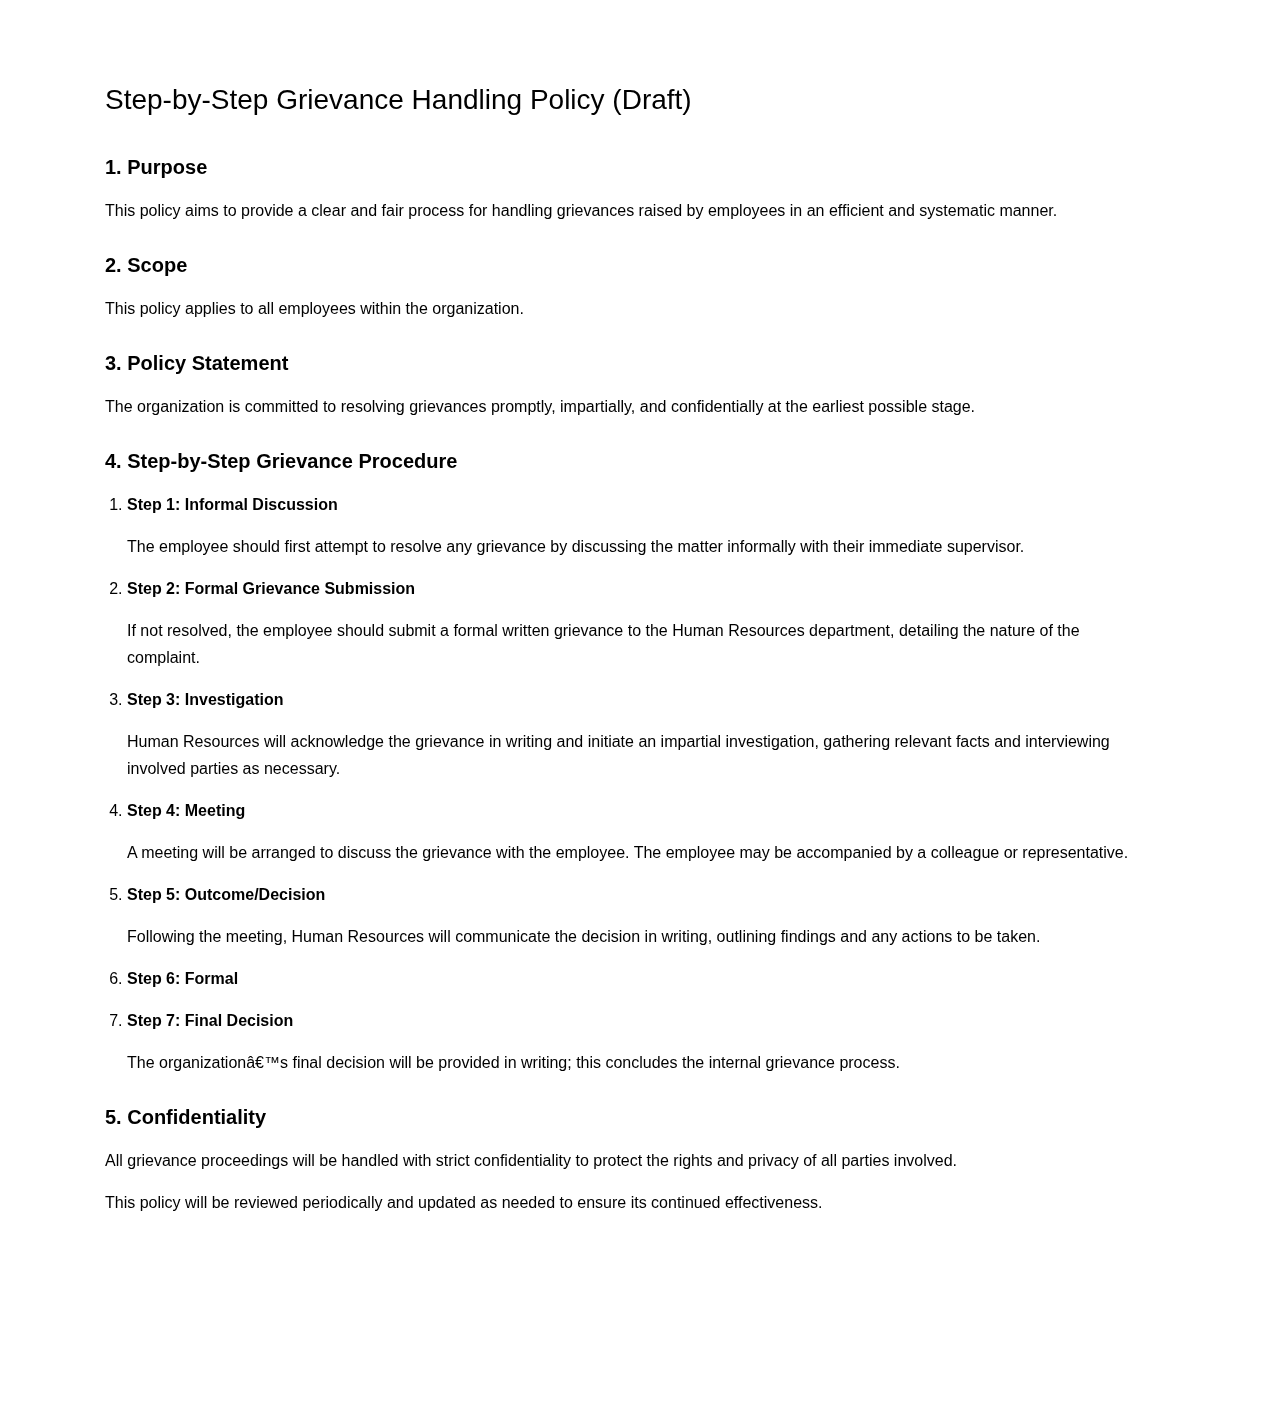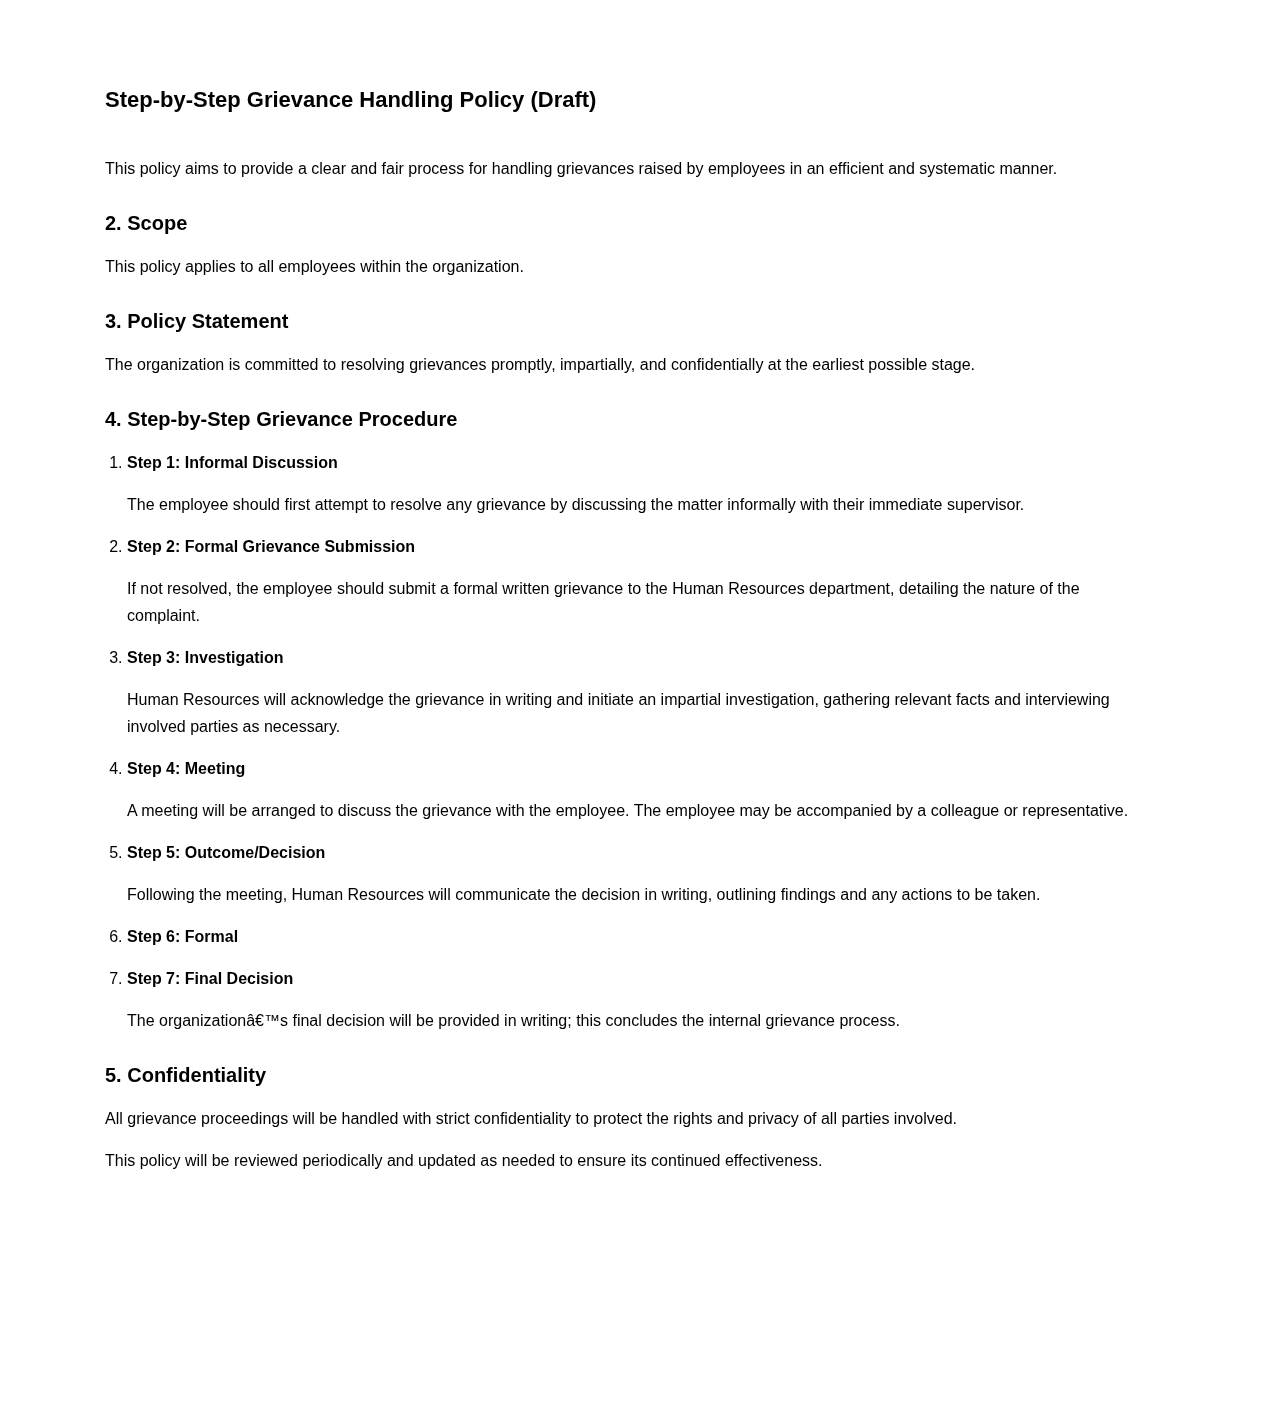--- a/index.html
+++ b/index.html
@@ -13,23 +13,23 @@
   body {
     width: 1263px;
     min-height: 1421px;
   }
   .doc {
     padding: 85px 103px 100px 105px;
     font-size: 16px;
     line-height: 27px;
   }
   h1.doc-title {
-    font-size: 22px;
+    font-size: 28px;
     line-height: 30px;
-    font-weight: 700;
+    font-weight: 400;
     margin: 0 0 40px 0;
   }
   h2.section-heading {
     font-size: 20px;
     line-height: 24px;
     font-weight: 700;
     margin: 29px 0 18px 0;
   }
   p.body-text {
     margin: 0 0 15px 0;
@@ -50,20 +50,21 @@
     margin: 15px 4px 15px 0;
   }
 </style>
 </head>
 <body>
 
 <div class="doc">
 
   <h1 class="doc-title">Step-by-Step Grievance Handling Policy (Draft)</h1>
 
+  <h2 class="section-heading">1. Purpose</h2>
   <p class="body-text">This policy aims to provide a clear and fair process for handling grievances raised by employees in an efficient and systematic manner.</p>
 
   <h2 class="section-heading">2. Scope</h2>
   <p class="body-text">This policy applies to all employees within the organization.</p>
 
   <h2 class="section-heading">3. Policy Statement</h2>
   <p class="body-text">The organization is committed to resolving grievances promptly, impartially, and confidentially at the earliest possible stage.</p>
 
   <h2 class="section-heading">4. Step-by-Step Grievance Procedure</h2>
 

